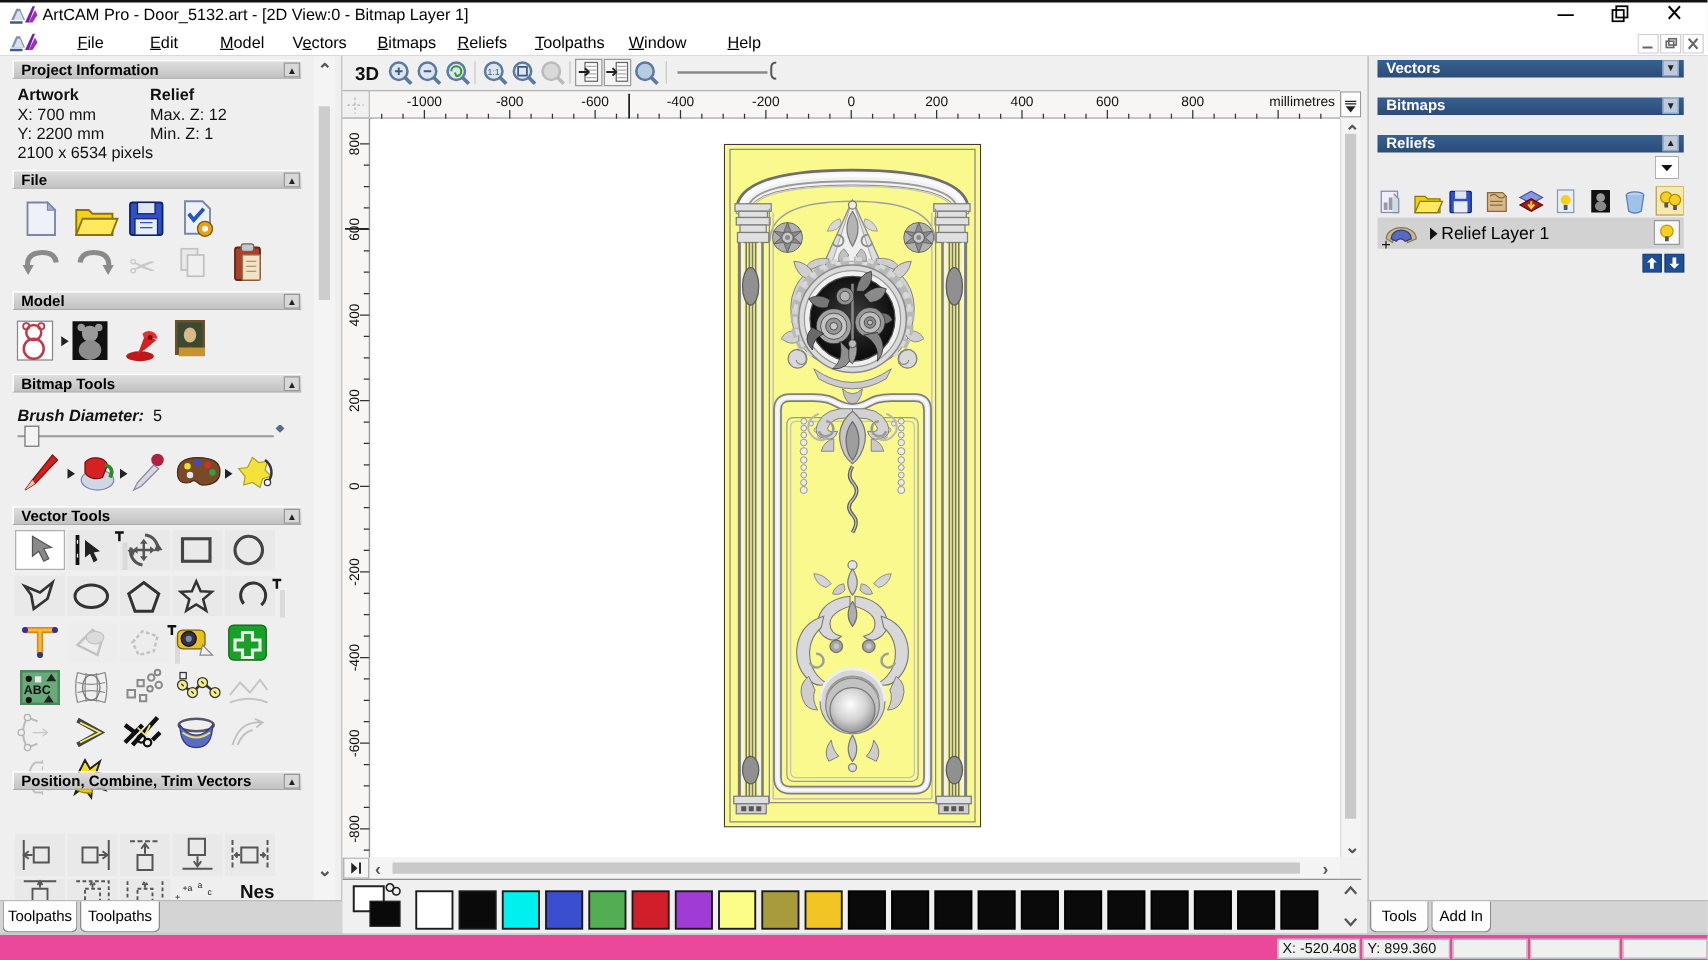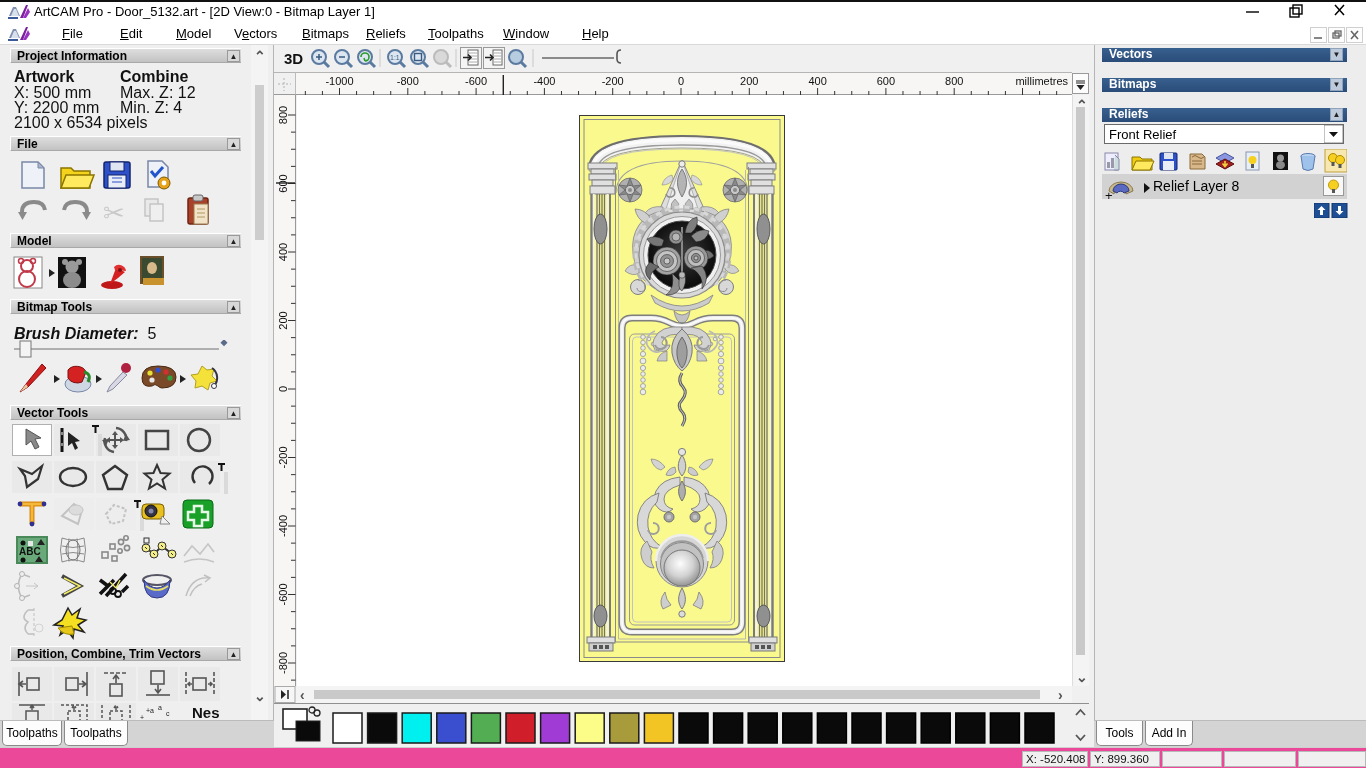--- a/index.html
+++ b/index.html
@@ -10,21 +10,21 @@
 #titletext { left:34px; top:4px; font-size:13px; color:#000; }
 #menubar { left:0; top:23px; width:1366px; height:22px; background:#fff; border-bottom:1px solid #d9d9d9; }
 .menuitem { position:absolute; top:3px; font-size:13px; color:#000; }
 .menuitem u { text-decoration:underline; }
 #leftpanel { left:0; top:45px; width:274px; height:702px; background:#f0efef; border-right:1px solid #b5b5b5; }
 .lsec { position:absolute; left:10px; width:231px; height:15px;
   background:linear-gradient(#dedede,#c2c2c2); border-top:1px solid #fff; border-left:1px solid #fff;
   border-bottom:1px solid #a8a8a8; font-size:12px; font-weight:bold; color:#000; padding-left:6px; line-height:14px; }
 .lsecbtn { position:absolute; right:1px; top:1px; width:13px; height:12px; background:#d8d8d8;
   border:1px solid #999; font-size:8px; line-height:11px; text-align:center; color:#222; }
-.itxt { position:absolute; font-size:16px; color:#111; }
+.itxt { position:absolute; font-size:13px; color:#111; }
 .vbtn { position:absolute; width:40px; height:32px; background:#e9e9e9; }
 .vbtn.on { background:#fff; border:1px solid #b0b0b0; }
 #ltabs { left:0; top:720px; width:274px; height:27px; background:#d4d4d4; border-top:1px solid #bbb;}
 .tab { position:absolute; height:25px; background:#fdfdfd; border:1px solid #8a8a8a;
   border-top:none; border-radius:0 0 5px 5px; font-size:12px; text-align:center; color:#000; padding-top:5px; }
 #lscroll { left:251px; top:45px; width:17px; height:675px; background:#f4f4f4; }
 #lthumb { left:255px; top:85px; width:9px; height:155px; background:#cdcdcd; }
 .chev { position:absolute; font-size:14px; color:#555; font-weight:bold; }
 
 #toolbar { left:274px; top:45px; width:820px; height:27px; background:#f0f0f0; }
@@ -91,25 +91,25 @@
   <path d="M2 12 l4 -9 h3 l4 9 z" fill="#8090b0"></path>
   <path d="M4 12 l3 -7 2 0 3 7 z" fill="#d8e0ec"></path>
   <path d="M13 14 L19 1 h2 L16 14 z" fill="#7a1fa0"></path>
   <path d="M16 14 l5 -10 2 4 -4 6 z" fill="#9a30c0"></path>
 </svg>
 
 <div class="abs" id="leftpanel"></div>
 <div id="leftcontent">
   <div class="lsec" style="top:48px">Project Information<span class="lsecbtn">▲</span></div>
   <div class="itxt" style="left:14px;top:68px;font-weight:bold">Artwork</div>
-  <div class="itxt" style="left:120px;top:68px;font-weight:bold">Combine</div>
-  <div class="itxt" style="left:14px;top:84px">X: 500 mm</div>
+  <div class="itxt" style="left:120px;top:68px;font-weight:bold">Relief</div>
+  <div class="itxt" style="left:14px;top:84px">X: 700 mm</div>
   <div class="itxt" style="left:120px;top:84px">Max. Z: 12</div>
   <div class="itxt" style="left:14px;top:99px">Y: 2200 mm</div>
-  <div class="itxt" style="left:120px;top:99px">Min. Z: 4</div>
+  <div class="itxt" style="left:120px;top:99px">Min. Z: 1</div>
   <div class="itxt" style="left:14px;top:114px">2100 x 6534 pixels</div>
 
   <div class="lsec" style="top:136px">File<span class="lsecbtn">▲</span></div>
   <svg class="abs" style="left:14px;top:158px" width="230" height="70">
 
     <g transform="translate(6,2)">
       <path d="M2 2 h16 l6 6 v20 h-22 z" fill="#eef2f8" stroke="#7a86a8" stroke-width="1.5"></path>
       <path d="M18 2 l6 6 h-6 z" fill="#aab6cc" stroke="#7a86a8"></path>
     </g>
 
@@ -390,21 +390,21 @@
           <line x1="22" y1="2" x2="22" y2="30" stroke="#999" stroke-dasharray="3 2"></line>
           <circle cx="27" cy="22" r="4" fill="none" stroke="#bbb"></circle>
         </g>
       <g transform="translate(42,0)">
           <path d="M14 2 l4 7 8 -6 -3 9 9 2 -8 5 6 7 -10 -3 -1 9 -6 -8 -7 5 3 -9 -9 -1 8 -5 z" fill="#f4e020" stroke="#222" stroke-width="1.5"></path>
           <path d="M4 22 q6 8 16 6 l-2 -8 z" fill="#e8c818" stroke="#a08a00"></path>
         </g>
     </svg>
   </div>
 
-  <div class="lsec" style="top:646px">Position, Combine, Trim Vectors<span class="lsecbtn">▲</span></div>
+  <div class="lsec" style="top:617px">Position, Combine, Trim Vectors<span class="lsecbtn">▲</span></div>
   <div id="posgrid">
     <div class="vbtn" style="left:12px;top:667px;height:34px"></div>
     <div class="vbtn" style="left:54px;top:667px;height:34px"></div>
     <div class="vbtn" style="left:96px;top:667px;height:34px"></div>
     <div class="vbtn" style="left:138px;top:667px;height:34px"></div>
     <div class="vbtn" style="left:180px;top:667px;height:34px"></div>
     <svg class="abs" style="left:12px;top:667px" width="220" height="34">
       <g stroke="#555" fill="none" stroke-width="1.6">
         <line x1="7" y1="5" x2="7" y2="29"></line>
           <rect x="15" y="11" width="12" height="12"></rect>
@@ -909,21 +909,20 @@
     <line x1="14" y1="4" x2="14" y2="13" stroke="#222" stroke-width="1.5"></line>
 </svg>
 <div class="chev" style="left:300px;top:687px">‹</div>
 <div class="chev" style="left:1058px;top:687px">›</div>
 <div class="chev" style="left:1076px;top:97px">⌃</div>
 <div class="chev" style="left:1076px;top:669px">⌄</div>
 <div class="abs" id="rightpanel">
   <div class="rhead" style="top:3px">Vectors<span class="rbtn">▼</span></div>
   <div class="rhead" style="top:33px">Bitmaps<span class="rbtn">▼</span></div>
   <div class="rhead" style="top:63px">Reliefs<span class="rbtn">▲</span></div>
-  <div class="abs" style="left:9px;top:79px;width:240px;height:20px;background:#fff;border:1px solid #6a6a6a;font-size:13px;color:#000;padding:2px 0 0 4px;">Front Relief</div>
   <svg class="abs" style="left:229px;top:80px" width="19" height="18">
       <rect x="0" y="0" width="19" height="18" fill="#fff" stroke="#888"></rect>
       <path d="M5 7 l4.5 5 4.5 -5 z" fill="#111"></path>
     </svg>
   <svg class="abs" style="left:6px;top:104px" width="246" height="24" id="reltools">
     <g transform="translate(2,2)">
         <rect x="2" y="2" width="13" height="17" fill="#eef" stroke="#88a"></rect>
         <path d="M4 17 v-6 h3 v6 z M8 17 v-10 h3 v10 z" fill="#99a"></path>
         <path d="M12 4 l4 4 v11 h-5" fill="#cdd" stroke="#88a"></path>
       </g>
@@ -969,21 +968,21 @@
   </svg>
   <div class="abs" style="left:7px;top:129px;width:245px;height:25px;background:#d2d2d2;"></div>
   <svg class="abs" style="left:10px;top:130px" width="40" height="26">
     <path d="M4 16 a12 9 0 0 1 24 0 l-7 3 a6 5 0 0 0 -12 0 z" fill="#c8b88a" stroke="#8a7a50"></path>
     <path d="M8 16 a8 7 0 0 1 16 0 l-5 2 a4 3.5 0 0 0 -7 0 z" fill="#5a6ac0" stroke="#2a3a80"></path>
     <text x="0" y="25" font-size="13" fill="#111">+</text>
   </svg>
   <div class="abs" style="left:47px;top:135px;width:10px;height:12px;"><svg width="10" height="12">
         <path d="M2 1 l6 5 -6 5 z" fill="#111"></path>
       </svg></div>
-  <div class="abs" style="left:58px;top:133px;font-size:14px;color:#000;">Relief Layer 8</div>
+  <div class="abs" style="left:58px;top:133px;font-size:14px;color:#000;">Relief Layer 1</div>
   <div class="abs" style="left:228px;top:131px;width:21px;height:20px;background:#f8f8f8;border:1px solid #999;">
     <svg width="19" height="18">
         <circle cx="9.5" cy="8" r="5" fill="#f6d020" stroke="#c09a10"></circle>
         <rect x="8" y="12" width="3" height="4" fill="#555"></rect>
       </svg>
   </div>
   <svg class="abs" style="left:219px;top:158px" width="34" height="15">
     <rect x="0" y="0" width="15" height="15" fill="#1e4e94" stroke="#12346a"></rect>
       <path d="M7.5 3 l4 4 h-2.5 v5 h-3 v-5 h-2.5 z" fill="#fff"></path>
     <rect x="18" y="0" width="15" height="15" fill="#1e4e94" stroke="#12346a"></rect>

